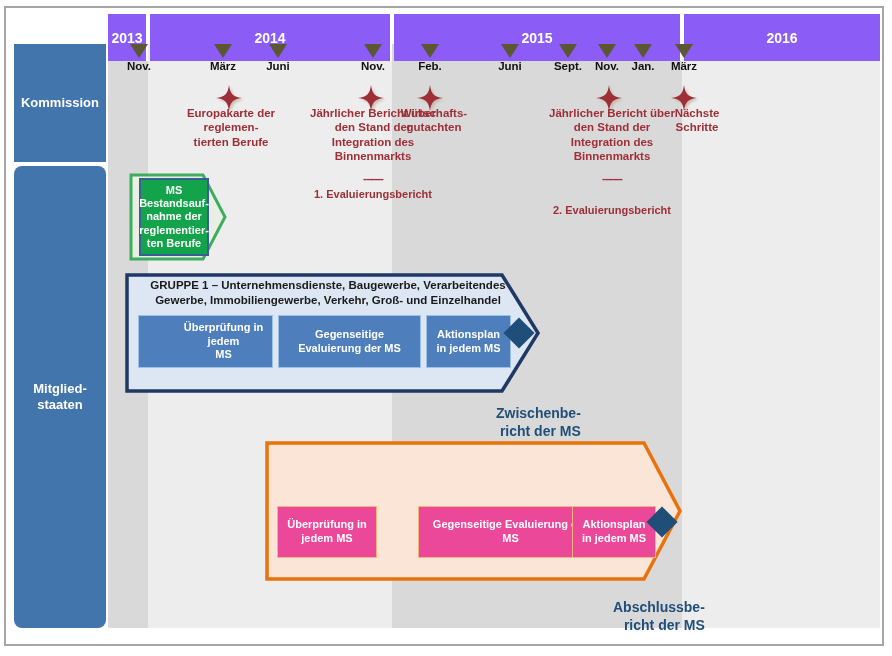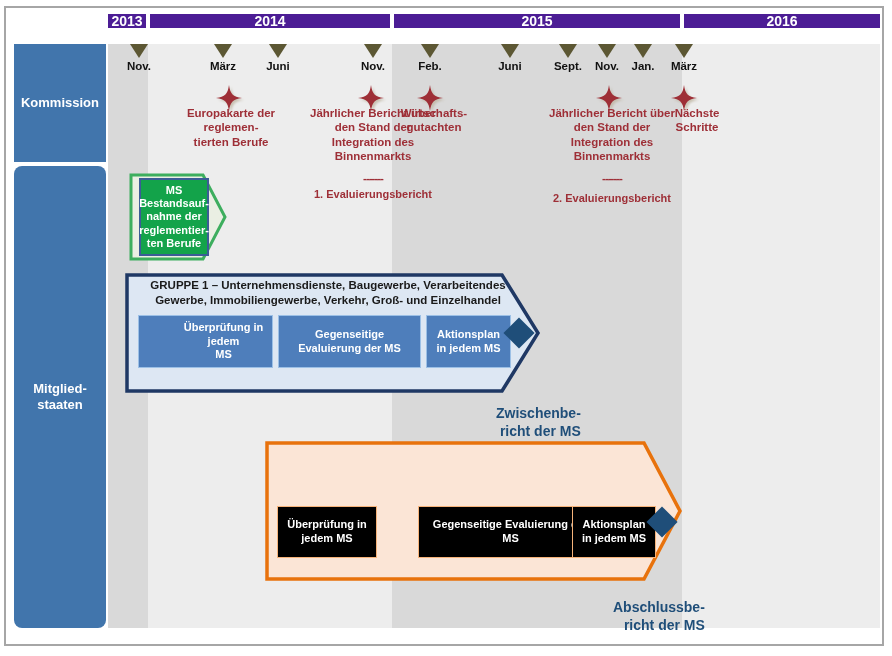--- a/index.html
+++ b/index.html
@@ -12,21 +12,21 @@
     position:absolute;left:4px;top:6px;width:880px;height:640px;
     border:2px solid #a6a6a6;box-sizing:border-box;background:#fff;
   }
   
   .band{position:absolute;top:44px;height:584px;}
   .band.dark{background:#d9d9d9;}
   .band.light{background:#ededed;}
 
   
   .year-hdr{
-    position:absolute;top:14px;height:14px;background:#4c1d95;
+    position:absolute;top:14px;height:47px;background:#8b5cf6;
     color:#fff;font-weight:bold;font-size:14px;
     display:flex;align-items:center;justify-content:center;
     box-sizing:border-box;border-right:2px solid #fff;
   }
   .year-hdr:last-of-type{border-right:none;}
 
   
   .cat{
     position:absolute;left:14px;background:#4175ac;color:#fff;
     font-weight:bold;font-size:13px;text-align:center;
@@ -85,21 +85,21 @@
   .grp-title{
     position:absolute;font-weight:bold;font-size:11.5px;color:#1a1a1a;
     text-align:center;line-height:1.3;
   }
   .subbox{
     position:absolute;color:#fff;font-weight:bold;font-size:11px;
     line-height:1.25;text-align:center;box-sizing:border-box;
     display:flex;align-items:center;justify-content:center;
   }
   .subbox.blue{background:#4e7ebb;border:1.5px solid #9cc0e6;}
-  .subbox.orange{background:#000000;border:1.5px solid #f6b37a;}
+  .subbox.orange{background:#ec4899;border:1.5px solid #f6b37a;}
 
   .diamond{
     position:absolute;width:22px;height:22px;background:#1f4e79;
     transform:rotate(45deg);
   }
 
   .blue-note{
     position:absolute;color:#1f4e79;font-weight:bold;font-size:14px;
     line-height:1.3;text-align:right;
   }
@@ -200,21 +200,21 @@
       <div class="red-txt" style="left: 660px; top: 106px; width: 74px;">Nächste<br>Schritte</div>
     </div>
 
   <div id="eval-reports">
       <div style="position: absolute; left: 283px; top: 172px; width: 180px;">
         <div class="dashline" style="position: static;">-------</div>
         <div class="eval-txt" style="position: static; margin-top: 4px;">1. Evaluierungsbericht</div>
       </div>
       <div style="position: absolute; left: 522px; top: 172px; width: 180px;">
         <div class="dashline" style="position: static;">-------</div>
-        <div class="eval-txt" style="position: static; margin-top: 8px; text-align: center;">2. Evaluierungsbericht</div>
+        <div class="eval-txt" style="position: static; margin-top: 20px; text-align: center;">2. Evaluierungsbericht</div>
       </div>
     </div>
 
   <svg id="green-chevron" viewBox="0 0 98 88">
     <polygon points="2,2 74,2 96,44 74,86 2,86" fill="#eaefe3" stroke="#3dae5e" stroke-width="3"></polygon>
   </svg>
   <div id="green-inner">
     <span id="green-text">MS<br>Bestandsauf-<br>nahme der<br>reglementier-<br>ten Berufe</span>
   </div>
 

